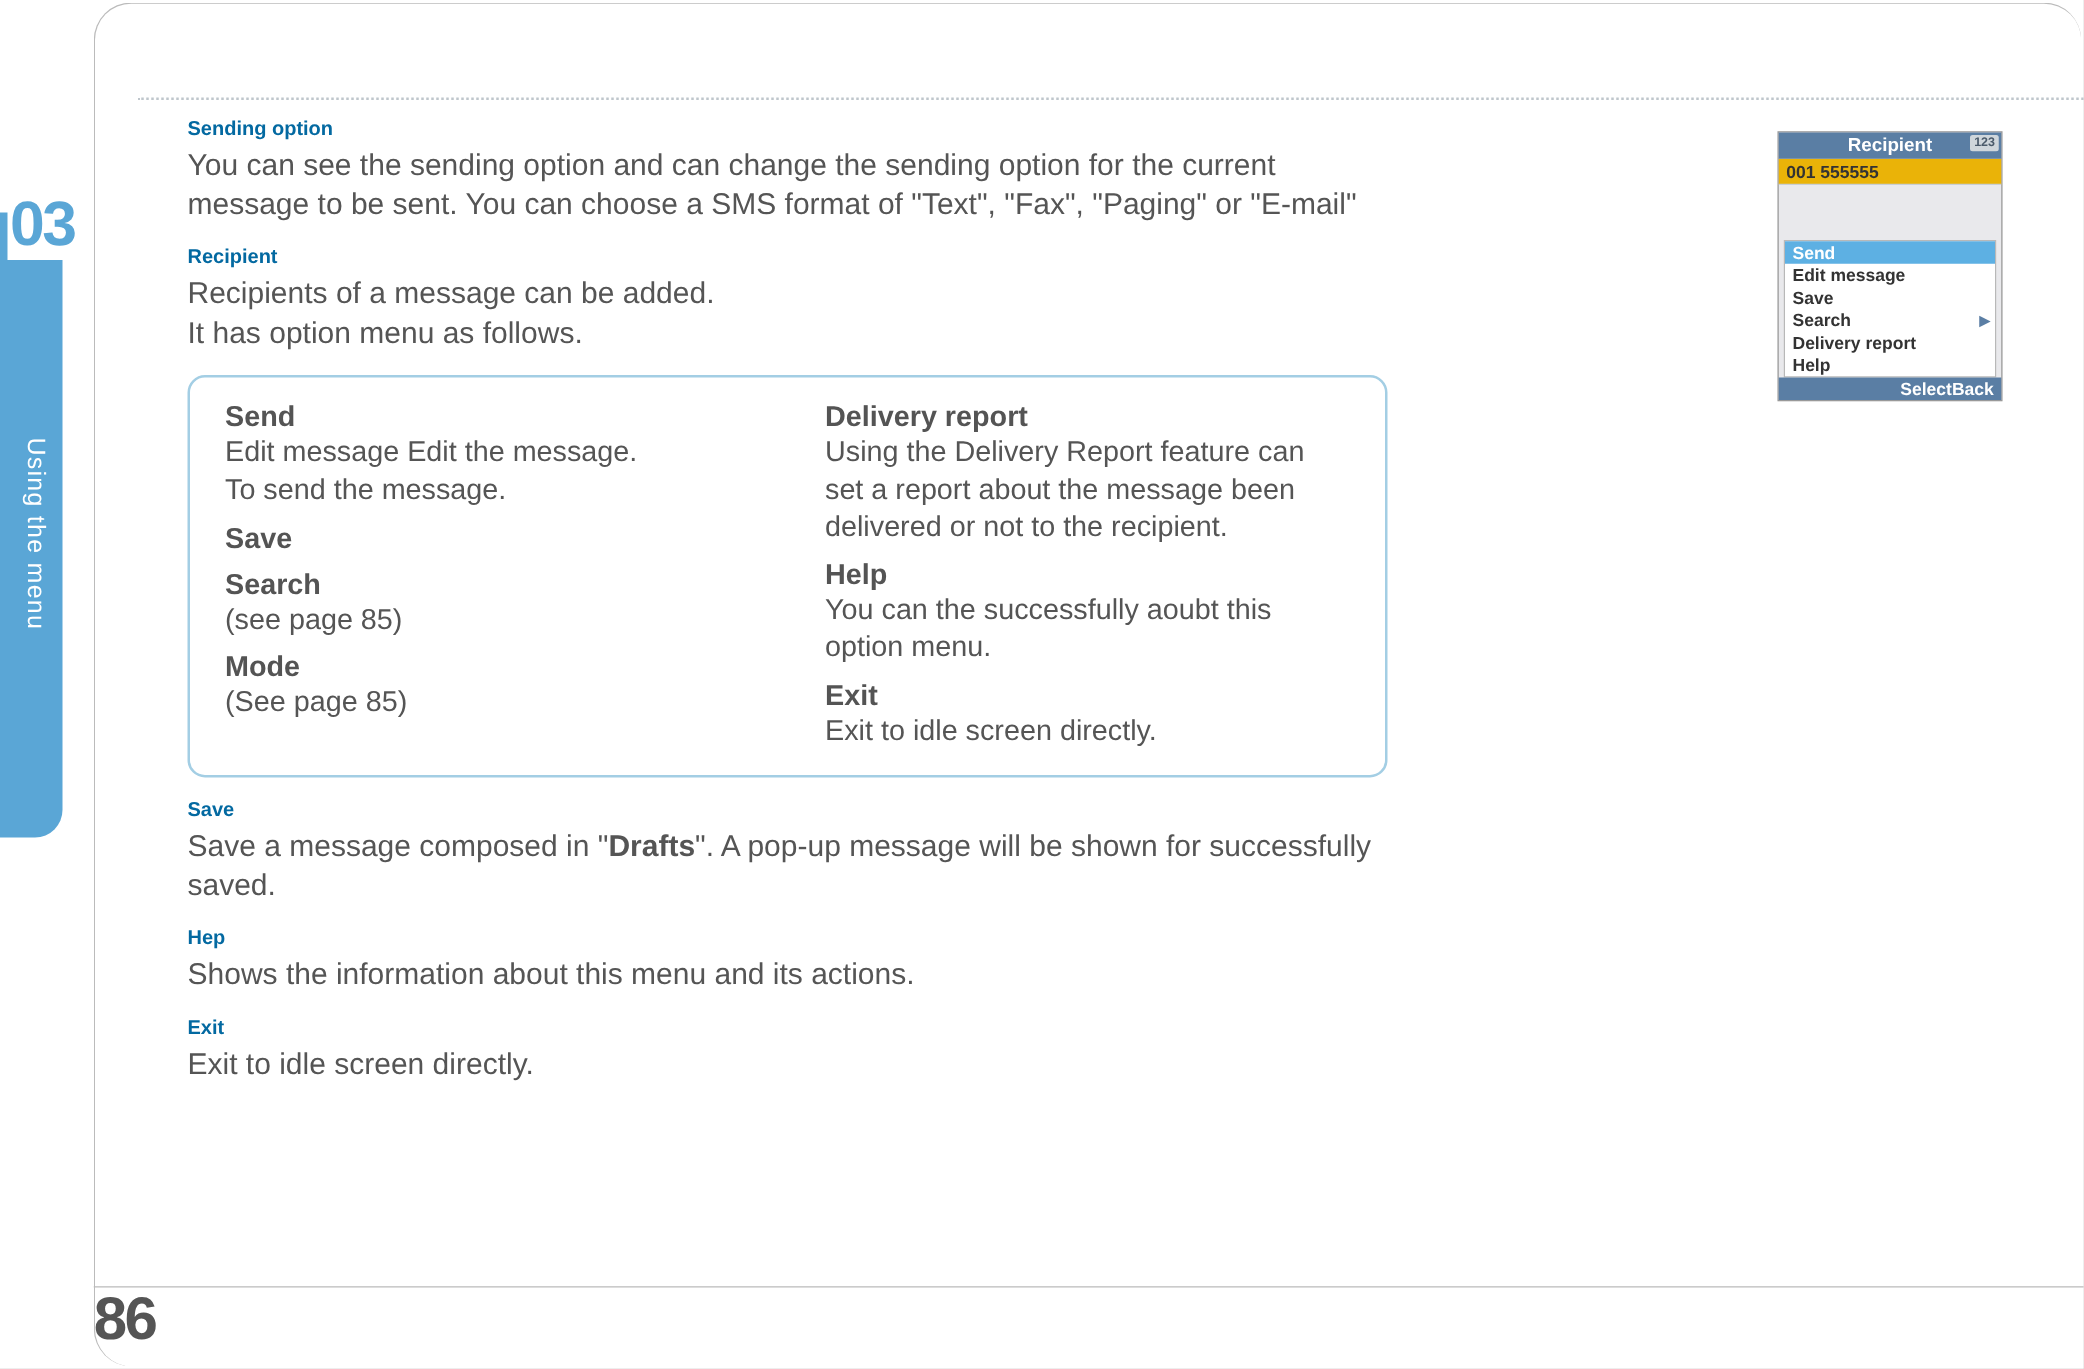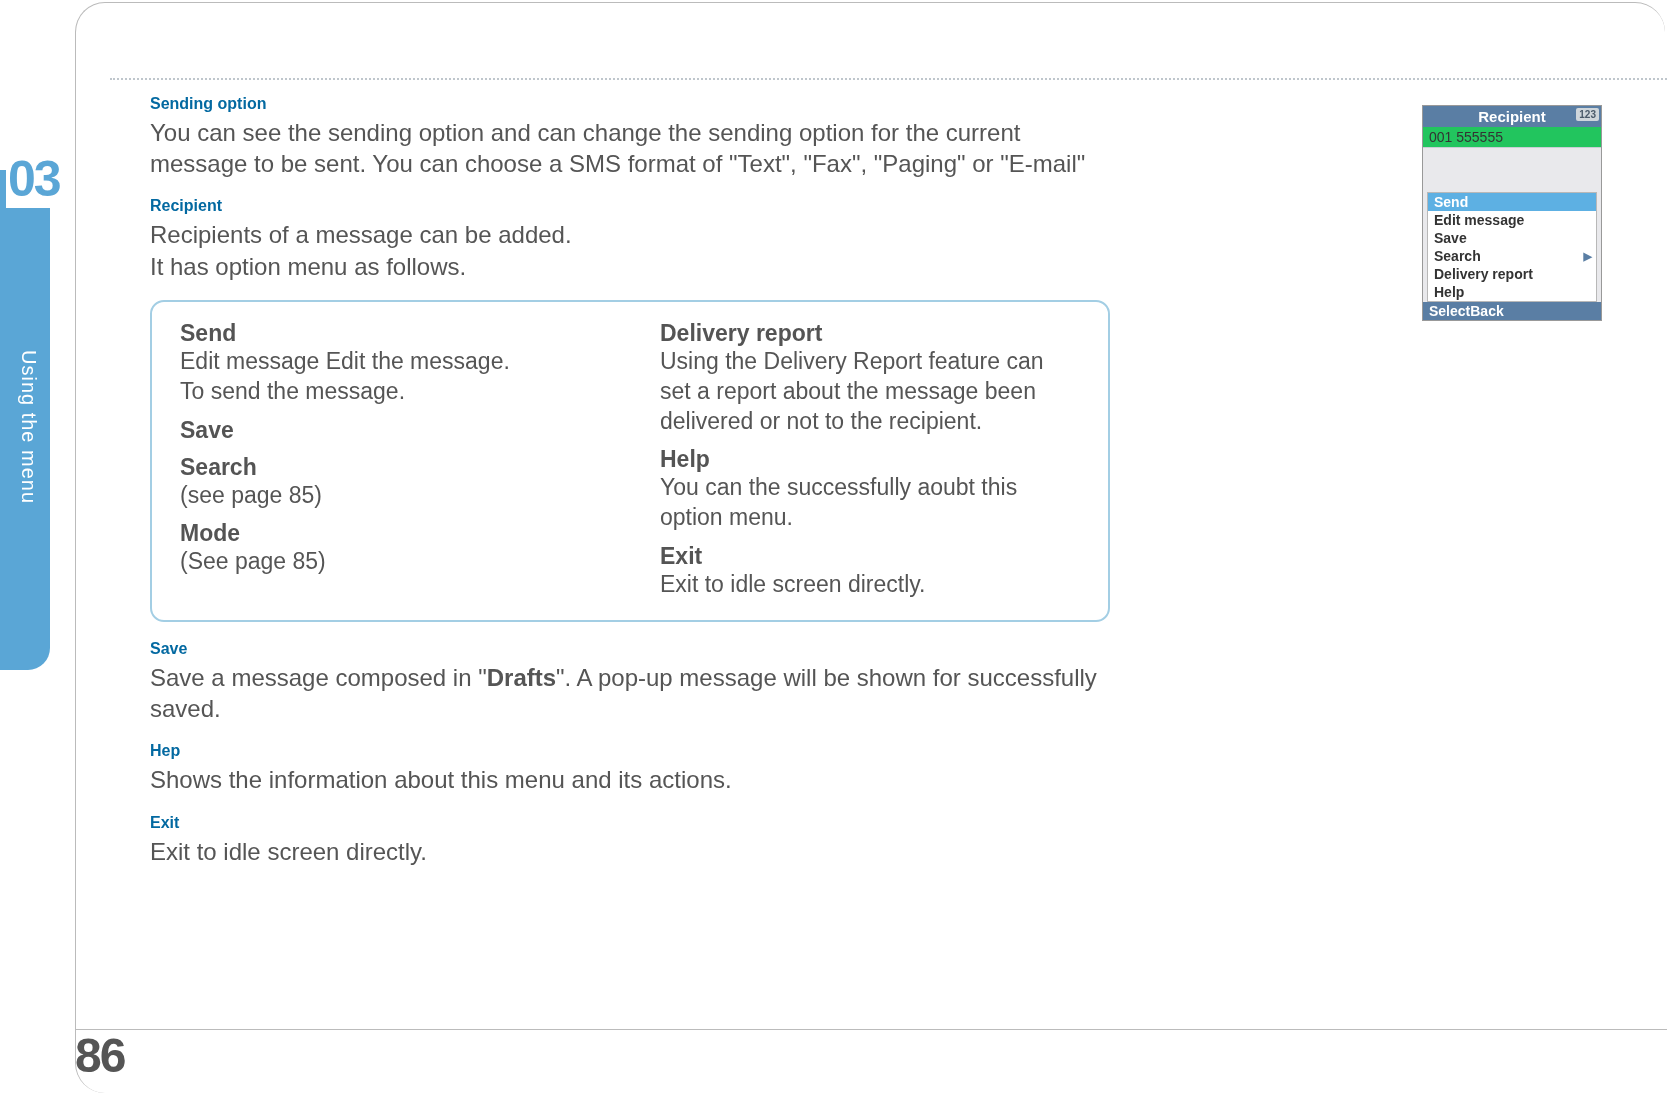--- a/index.html
+++ b/index.html
@@ -135,23 +135,23 @@
     right: 2px;
     top: 2px;
     background: #cfd6db;
     color: #4a5a6a;
     font-size: 10px;
     font-weight: 700;
     padding: 1px 3px;
     border-radius: 2px;
   }
   .phone-number {
-    background: #22c55e;
+    background: #eab308;
     color: #333;
-    font-weight: 400;
+    font-weight: 700;
     padding: 2px 6px;
     font-size: 14px;
     border-bottom: 1px solid #c8ced4;
   }
   .phone-menu {
     margin: 44px 4px 0 4px;
     background: #fff;
     border: 1px solid #b8b8b8;
   }
   .phone-menu-item {
@@ -172,21 +172,21 @@
     right: 4px;
     top: 3px;
     color: #5a7ea4;
     font-size: 11px;
   }
   .phone-footer {
     background: #5a7ea4;
     color: #fff;
     font-weight: 700;
     display: flex;
-    justify-content: flex-start;
+    justify-content: flex-end;
     padding: 1px 6px;
     font-size: 14px;
   }
   .bottom-line {
     position: absolute;
     left: 75px;
     right: 0;
     bottom: 65px;
     border-top: 1px solid #bbb;
   }

